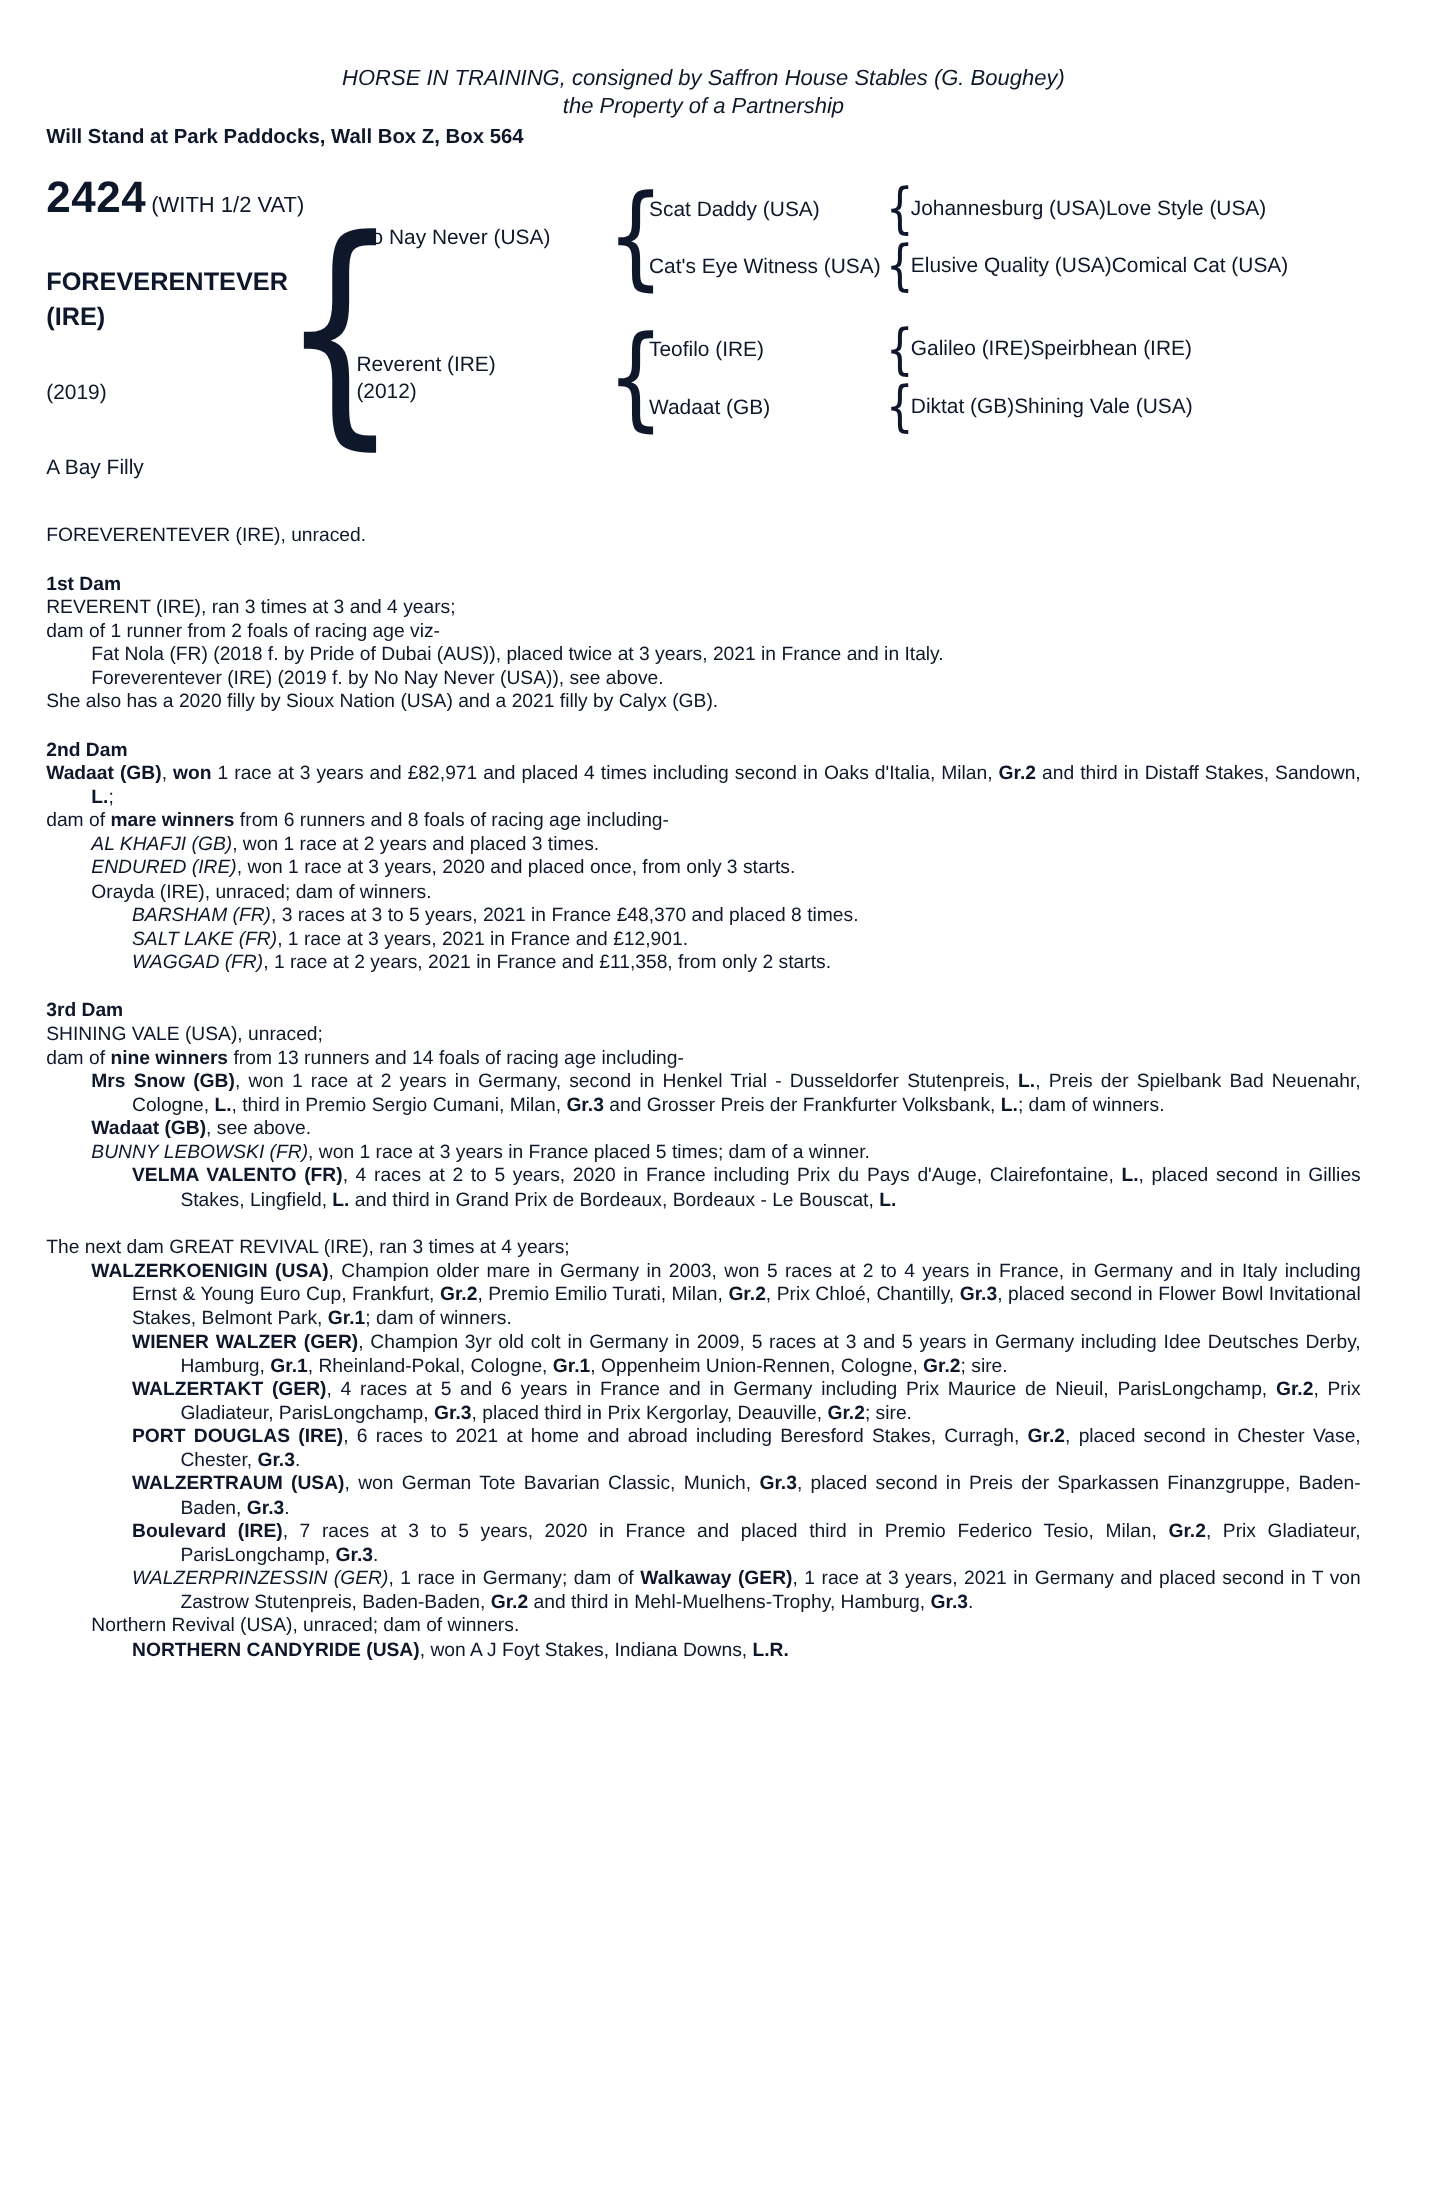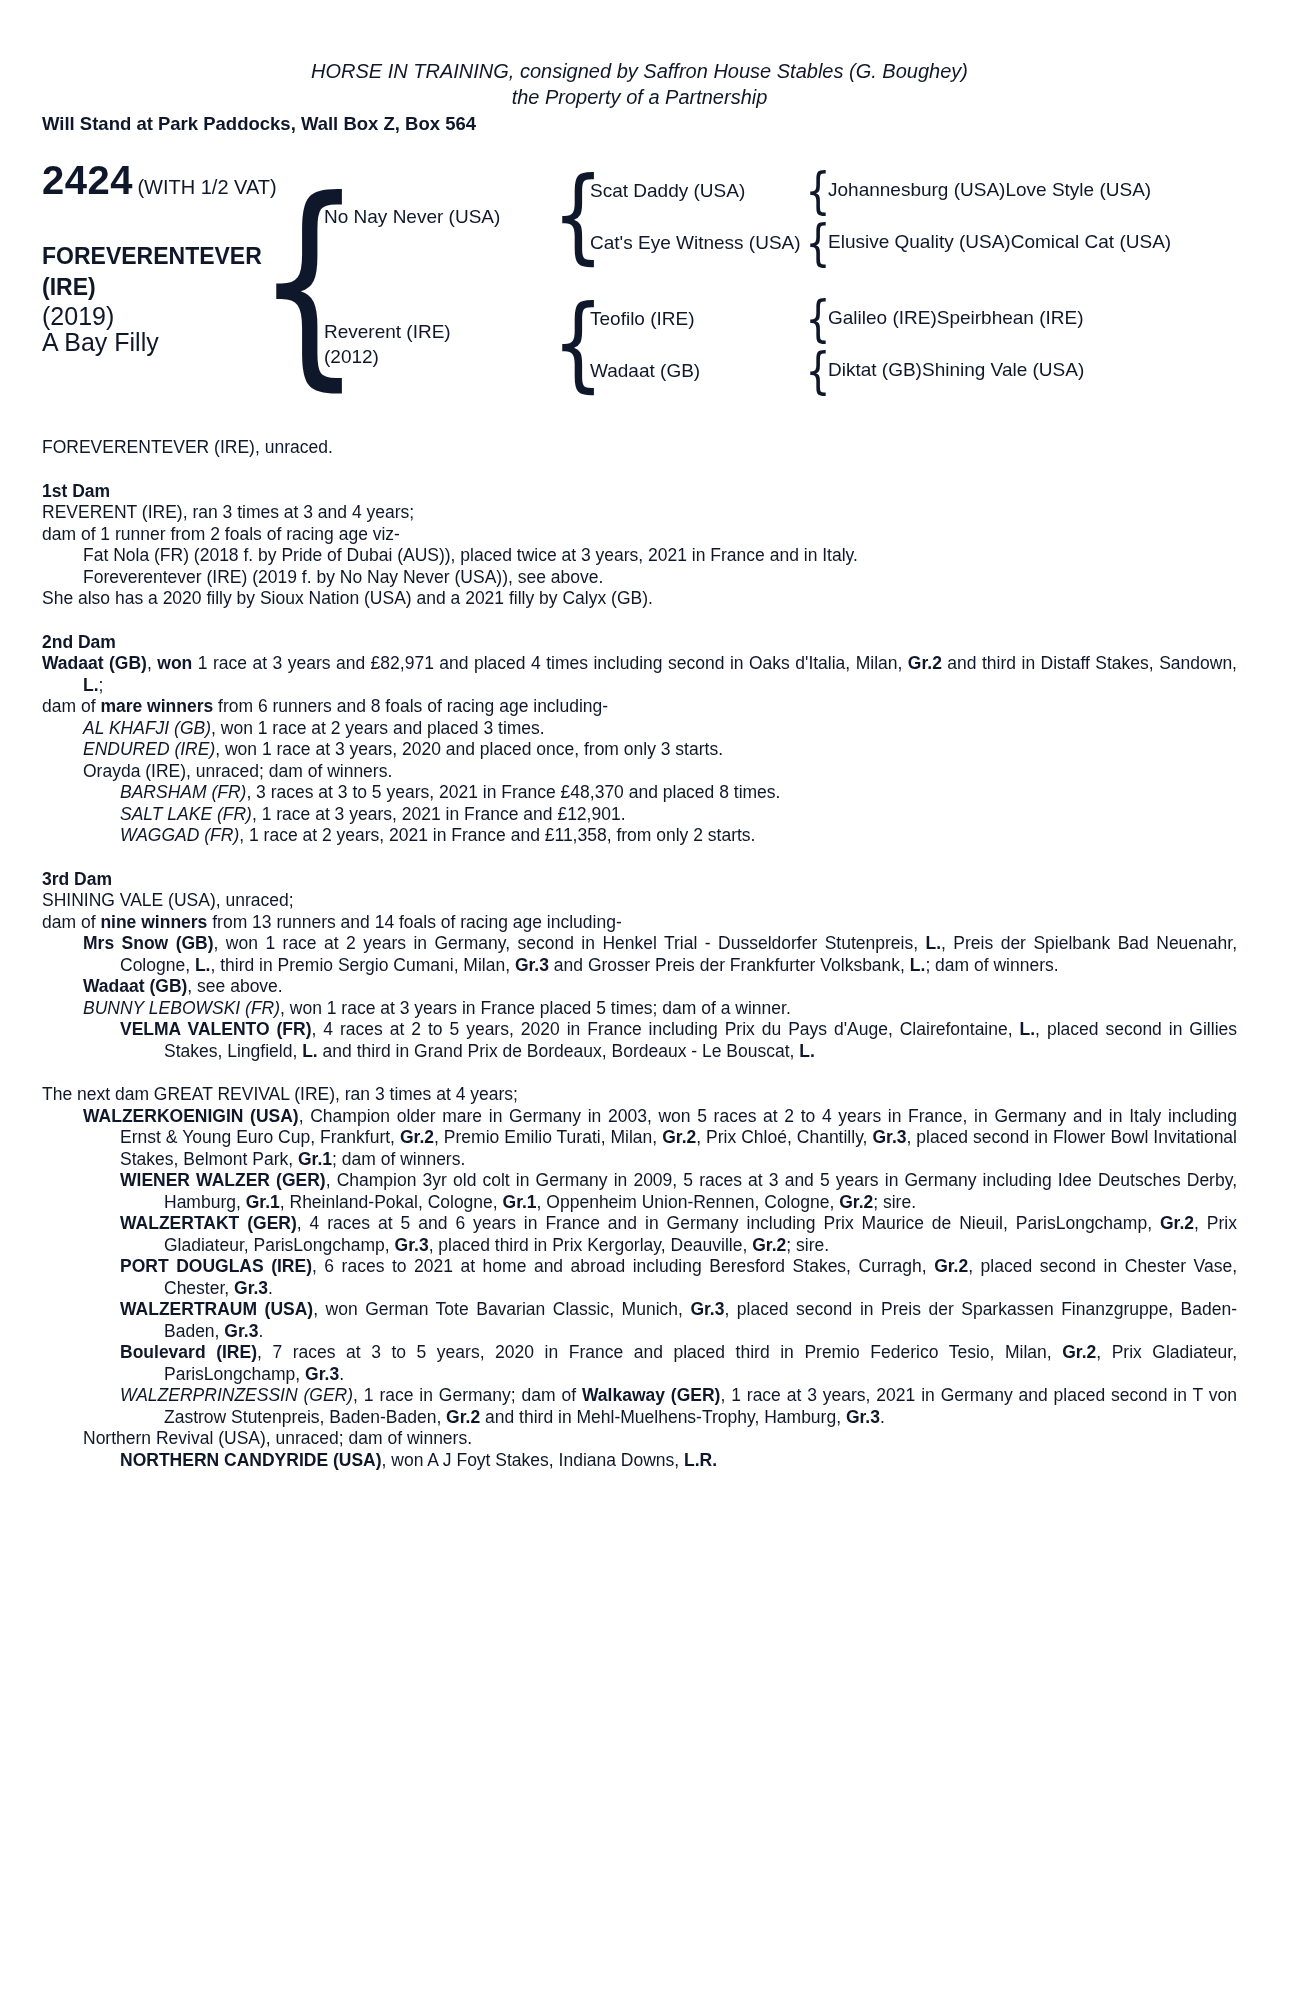--- a/index.html
+++ b/index.html
@@ -12,21 +12,21 @@
   
   .hdr-line{font-size:20px;font-style:italic;text-align:center;line-height:26px;}
   .hdr-stand{font-size:18.5px;font-weight:bold;line-height:25px;margin-top:1px;}
   
   .ped-wrap{display:flex;margin-top:24px;align-items:flex-start;}
   .subject-col{width:252px;flex:0 0 252px;}
   .lot-line{line-height:40px;}
   .lot-number{font-size:40px;font-weight:bold;letter-spacing:.5px;}
   .vat-note{font-size:20px;}
   .horse-name{font-size:23px;font-weight:bold;line-height:31px;margin-top:32px;}
-  .horse-year,.horse-desc{font-size:25px;line-height:26px;}
+  .horse-year,.horse-desc{font-size:19px;line-height:26px;margin-top:42px;}
   .brace{display:flex;align-items:center;justify-content:center;overflow:visible;
          font-family:"DejaVu Sans",sans-serif;font-weight:normal;}
   .brace-big{width:30px;flex:0 0 30px;align-self:center;height:240px;}
   .brace-big span{font-size:170px;transform:scaleY(1.30);display:block;line-height:1;}
   .brace-family{width:24px;flex:0 0 24px;height:112px;}
   .brace-family span{font-size:82px;transform:scaleY(1.25);display:block;line-height:1;}
   .brace-pair{width:20px;flex:0 0 20px;height:52px;}
   .brace-pair span{font-size:40px;transform:scaleY(1.25);display:block;line-height:1;}
   .tree{flex:1 1 auto;display:flex;flex-direction:column;row-gap:16px;font-size:19px;}
   .family{display:flex;align-items:center;}

